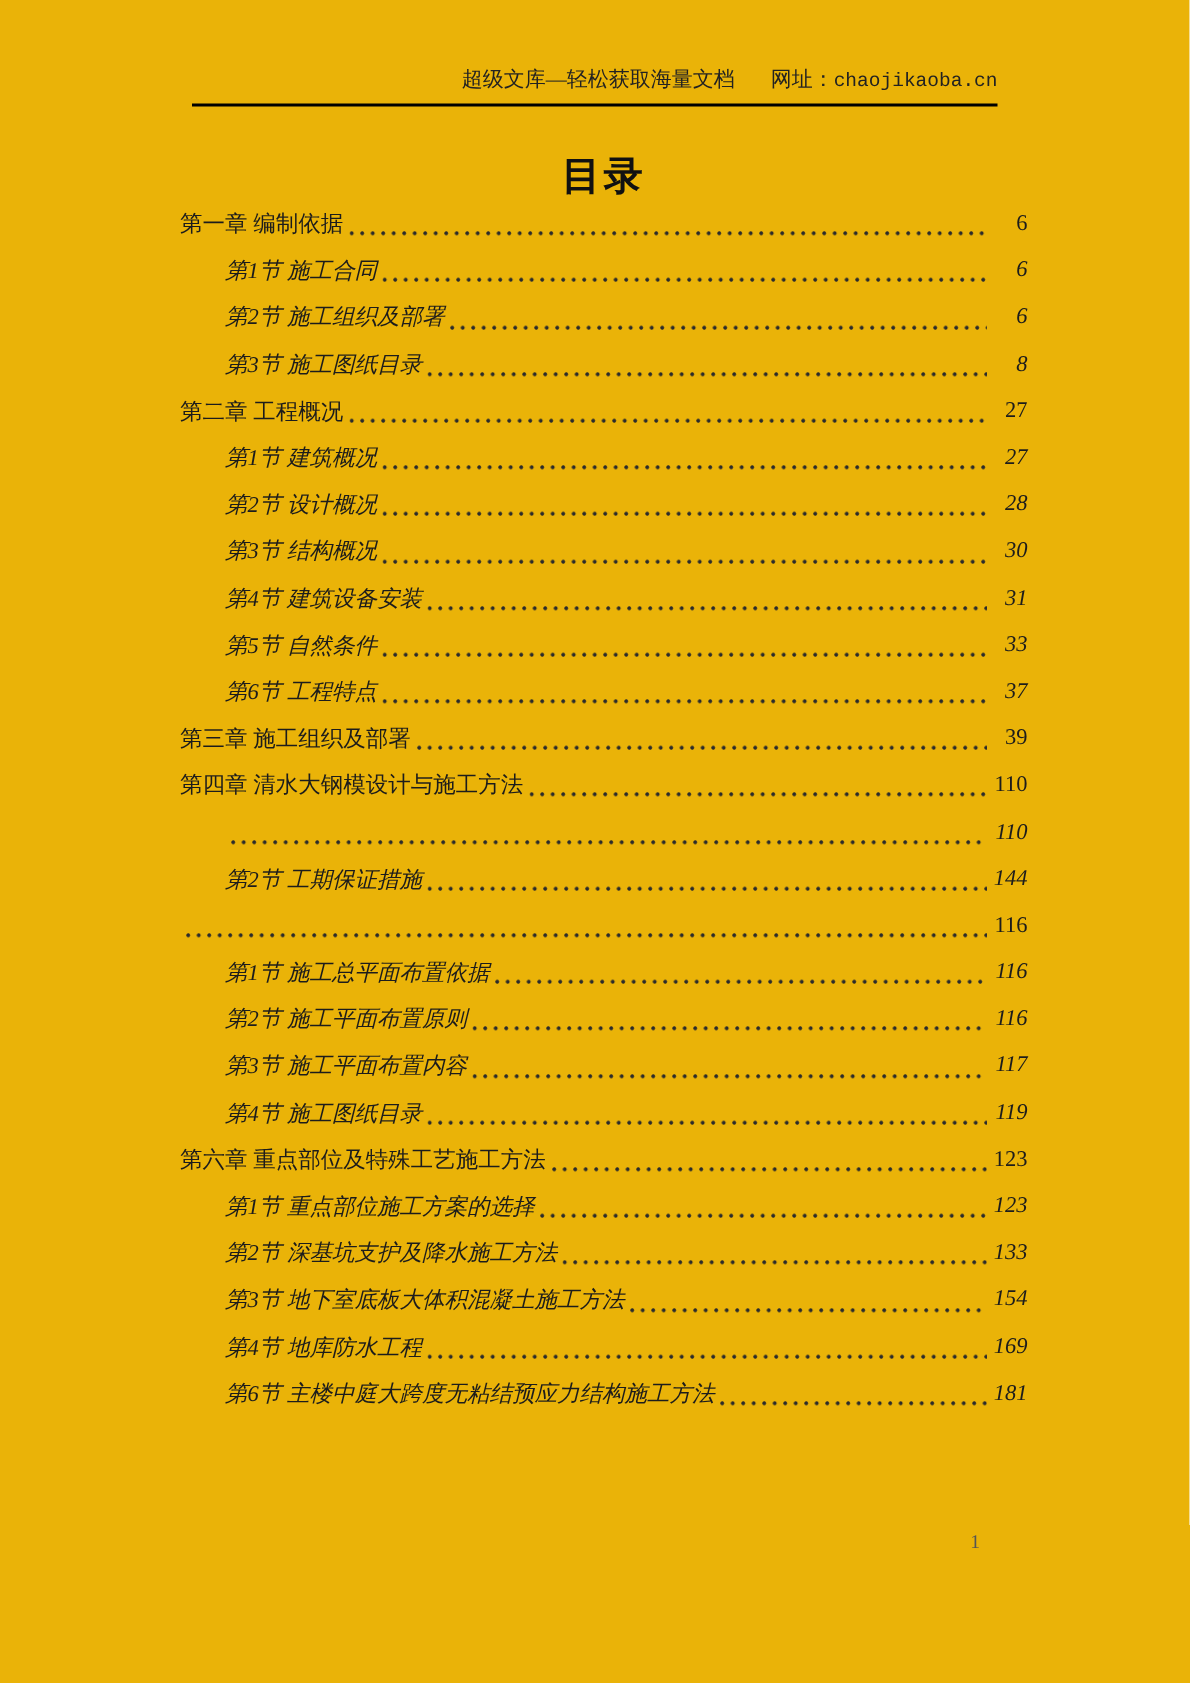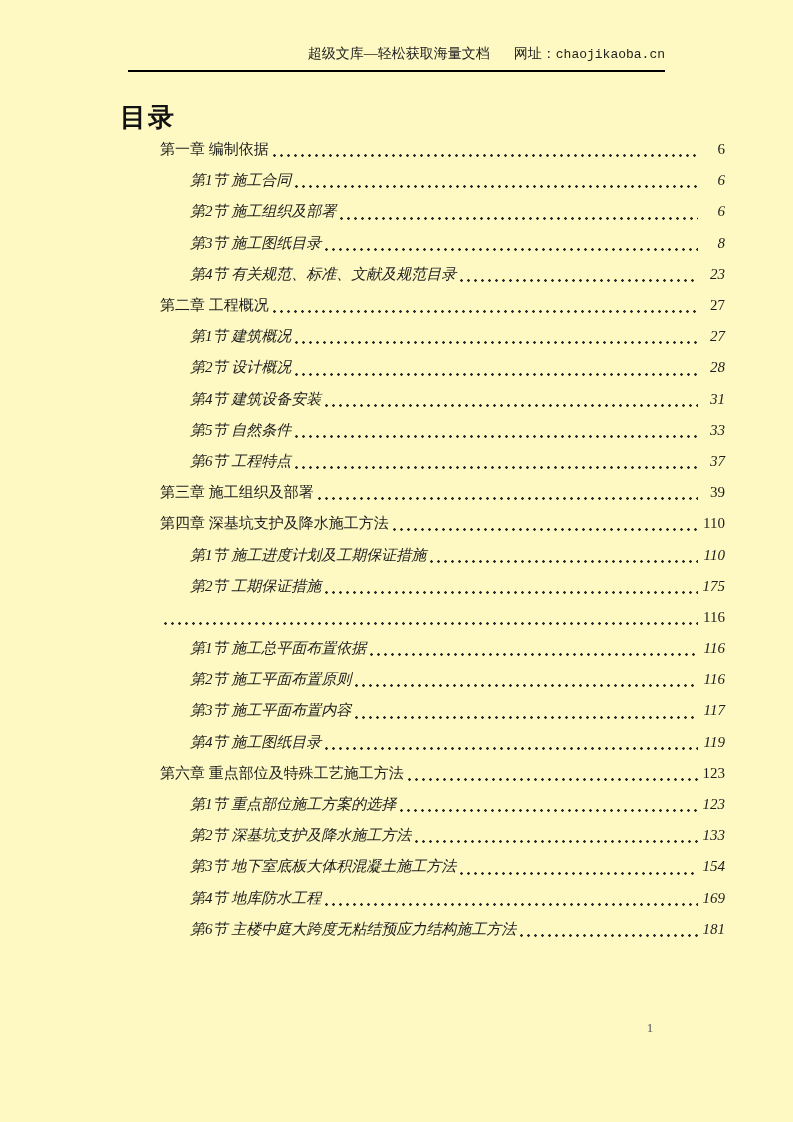--- a/index.html
+++ b/index.html
@@ -5,21 +5,21 @@
   * { margin: 0; padding: 0; box-sizing: border-box; }
   html, body { background: #ffffff; }
   body {
     font-family: "Liberation Serif", "DejaVu Serif", serif;
     color: #1a1a1a;
   }
   .page {
     position: relative;
     width: 793px;
     height: 1122px;
-    background: #fef9c3;
+    background: #eab308;
     overflow: hidden;
   }
   
   .header {
     position: absolute;
     left: 128px;
     top: 44px;
     width: 537px;
     text-align: right;
     font-size: 14px;
@@ -33,33 +33,32 @@
   .header .mono {
     font-family: "Liberation Mono", "DejaVu Sans Mono", monospace;
     font-size: 13px;
   }
   
   .doc-title {
     position: absolute;
     left: 120px;
     top: 100px;
     width: 565px;
-    text-align: left;
+    text-align: center;
     font-size: 26px;
     font-weight: bold;
     letter-spacing: 2px;
     color: #111111;
   }
   
   .toc {
     position: absolute;
     left: 120px;
     top: 134px;
     width: 565px;
-    margin-left: 40px;
   }
   .toc-row {
     display: flex;
     align-items: center;
     height: 31.2px;
     font-size: 15px;
     color: #1c1c1c;
     cursor: pointer;
   }
   .toc-row.section { padding-left: 30px; font-style: italic; }
@@ -119,74 +118,73 @@
       <div class="toc-row section">
     <span class="toc-label">第2节 施工组织及部署</span>
     <span class="toc-leader"></span>
     <span class="toc-page">6</span>
   </div>
       <div class="toc-row section">
     <span class="toc-label">第3节 施工图纸目录</span>
     <span class="toc-leader"></span>
     <span class="toc-page">8</span>
   </div>
-      <div class="toc-row section">
-    <span class="toc-label">第4节 有关规范、标准、文献及规范目录</span>
-    <span class="toc-leader"></span>
-    <span class="toc-page">23</span>
-  </div>
       <div class="toc-row chapter">
     <span class="toc-label">第二章 工程概况</span>
     <span class="toc-leader"></span>
     <span class="toc-page">27</span>
   </div>
       <div class="toc-row section">
     <span class="toc-label">第1节 建筑概况</span>
     <span class="toc-leader"></span>
     <span class="toc-page">27</span>
   </div>
       <div class="toc-row section">
     <span class="toc-label">第2节 设计概况</span>
     <span class="toc-leader"></span>
     <span class="toc-page">28</span>
   </div>
       <div class="toc-row section">
+    <span class="toc-label">第3节 结构概况</span>
+    <span class="toc-leader"></span>
+    <span class="toc-page">30</span>
+  </div>
+      <div class="toc-row section">
     <span class="toc-label">第4节 建筑设备安装</span>
     <span class="toc-leader"></span>
     <span class="toc-page">31</span>
   </div>
       <div class="toc-row section">
     <span class="toc-label">第5节 自然条件</span>
     <span class="toc-leader"></span>
     <span class="toc-page">33</span>
   </div>
       <div class="toc-row section">
     <span class="toc-label">第6节 工程特点</span>
     <span class="toc-leader"></span>
     <span class="toc-page">37</span>
   </div>
       <div class="toc-row chapter">
     <span class="toc-label">第三章 施工组织及部署</span>
     <span class="toc-leader"></span>
     <span class="toc-page">39</span>
   </div>
       <div class="toc-row chapter">
-    <span class="toc-label">第四章 深基坑支护及降水施工方法</span>
+    <span class="toc-label">第四章 清水大钢模设计与施工方法</span>
     <span class="toc-leader"></span>
     <span class="toc-page">110</span>
   </div>
       <div class="toc-row section">
-    <span class="toc-label">第1节 施工进度计划及工期保证措施</span>
     <span class="toc-leader"></span>
     <span class="toc-page">110</span>
   </div>
       <div class="toc-row section">
     <span class="toc-label">第2节 工期保证措施</span>
     <span class="toc-leader"></span>
-    <span class="toc-page">175</span>
+    <span class="toc-page">144</span>
   </div>
       <div class="toc-row chapter">
     <span class="toc-leader"></span>
     <span class="toc-page">116</span>
   </div>
       <div class="toc-row section">
     <span class="toc-label">第1节 施工总平面布置依据</span>
     <span class="toc-leader"></span>
     <span class="toc-page">116</span>
   </div>

